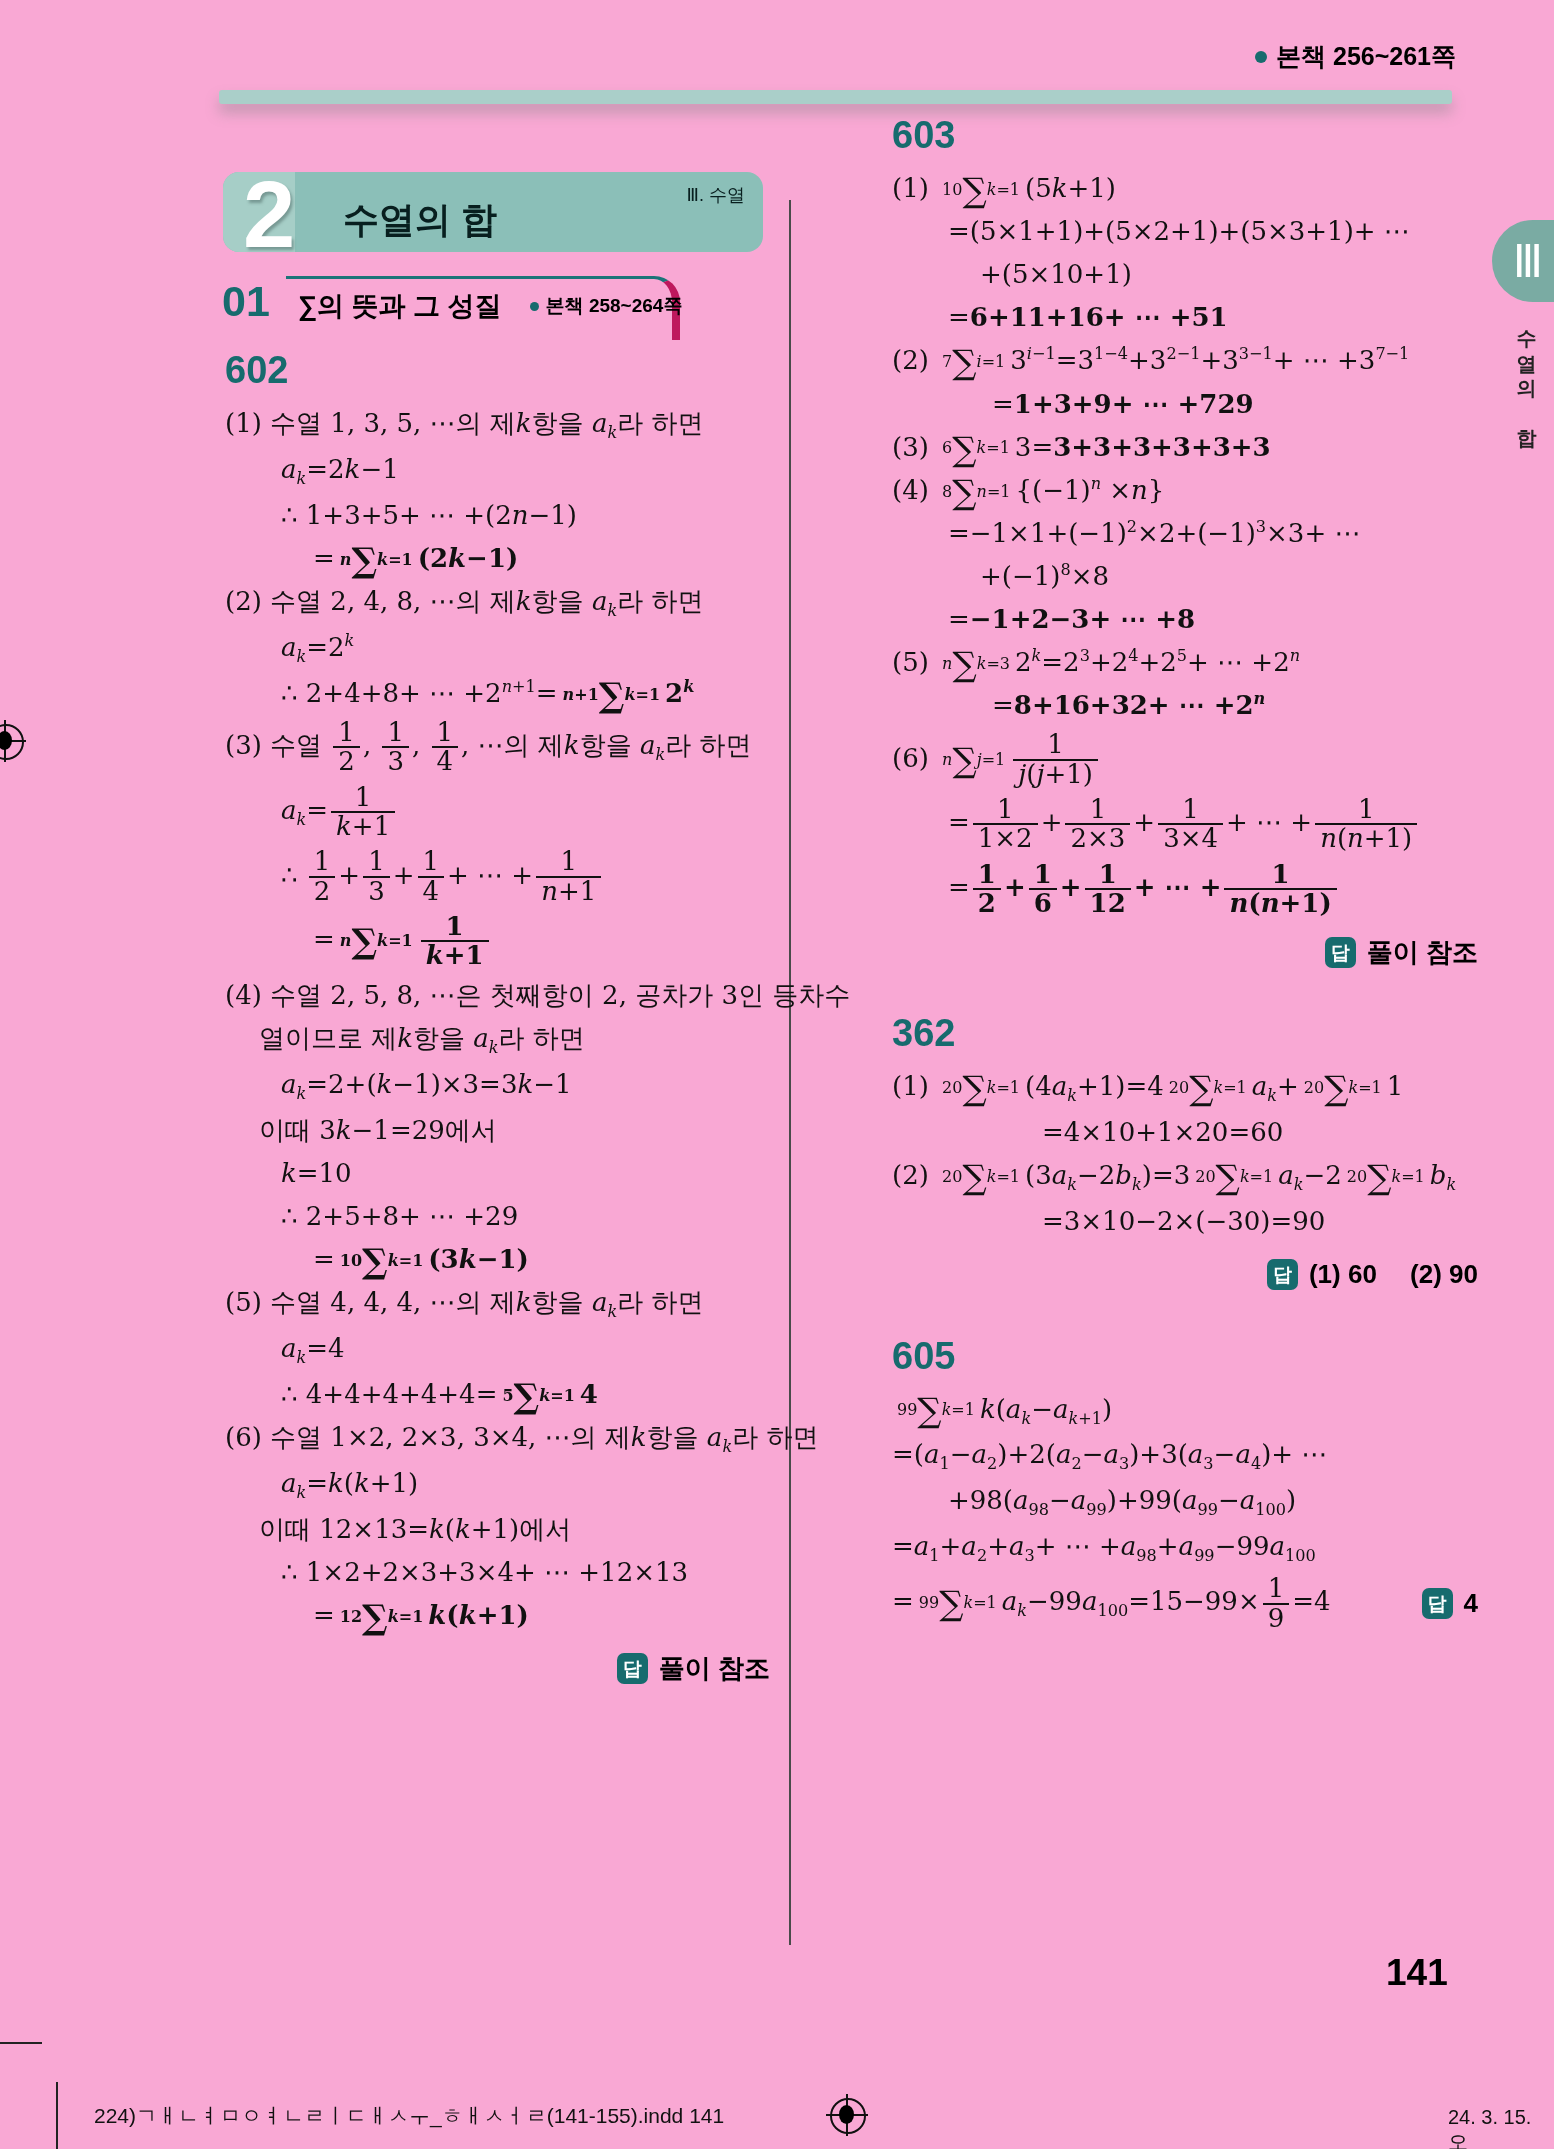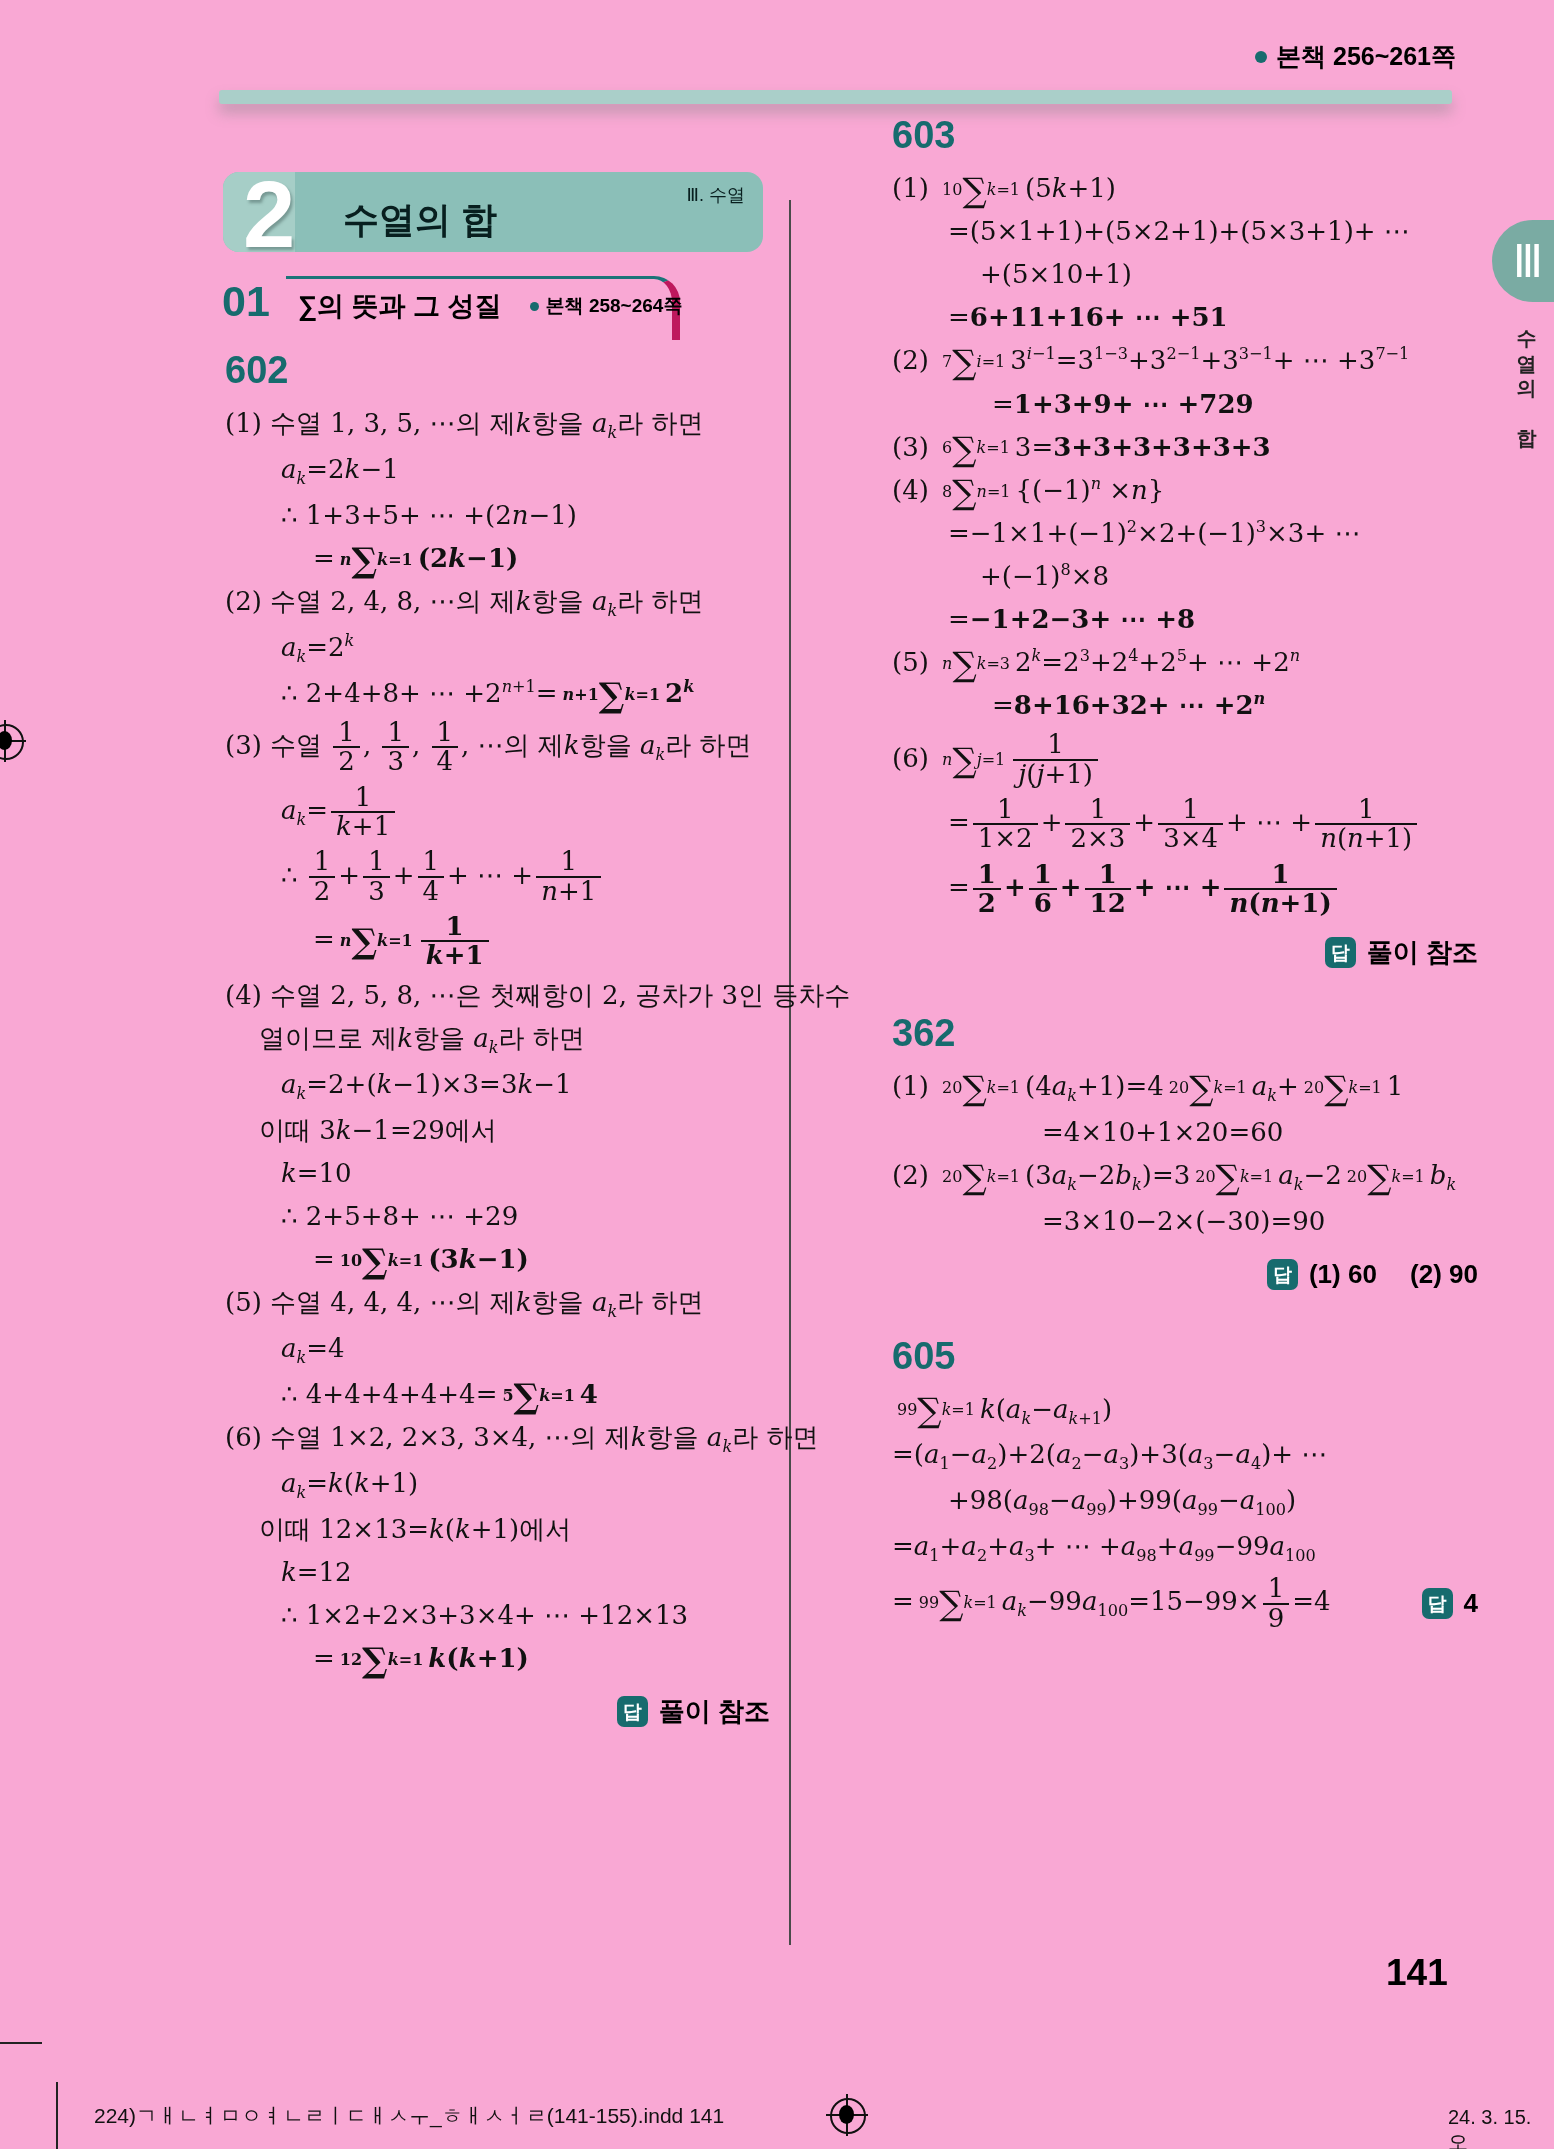--- a/index.html
+++ b/index.html
@@ -151,21 +151,20 @@
         <div class="ln t"><span class="lh">(5) 수열 4, 4, 4, ⋯의 제<i>k</i>항을 <i>a</i><sub><i>k</i></sub>라 하면</span></div>
         <div class="ln m1"><span class="lh"><i>a</i><sub><i>k</i></sub>=4</span></div>
         <div class="ln m1"><span class="lh">∴ 4+4+4+4+4=<b><span class="sm">
                 <span class="st">5</span>
                 <span class="sg">∑</span>
                 <span class="sb"><i>k</i>=1</span>
               </span>4</b></span></div>
         <div class="ln t"><span class="lh">(6) 수열 1×2, 2×3, 3×4, ⋯의 제<i>k</i>항을 <i>a</i><sub><i>k</i></sub>라 하면</span></div>
         <div class="ln m1"><span class="lh"><i>a</i><sub><i>k</i></sub>=<i>k</i>(<i>k</i>+1)</span></div>
         <div class="ln t2"><span class="lh">이때 12×13=<i>k</i>(<i>k</i>+1)에서</span></div>
-        <div class="ln m1"><span class="lh"><i>k</i>=12</span></div>
         <div class="ln m1"><span class="lh">∴ 1×2+2×3+3×4+ ⋯ +12×13</span></div>
         <div class="ln m2"><span class="lh">=<b><span class="sm">
                 <span class="st">12</span>
                 <span class="sg">∑</span>
                 <span class="sb"><i>k</i>=1</span>
               </span><i>k</i>(<i>k</i>+1)</b></span></div>
         <div class="ln ansrow">
           <span class="ansr">
             <span class="abadge">답</span>
             <span class="atext">풀이 참조</span>
@@ -182,21 +181,21 @@
               <span class="sg">∑</span>
               <span class="sb"><i>k</i>=1</span>
             </span>(5<i>k</i>+1)</span></div>
         <div class="ln m1"><span class="lh">=(5×1+1)+(5×2+1)+(5×3+1)+ ⋯</span></div>
         <div class="ln m2"><span class="lh">+(5×10+1)</span></div>
         <div class="ln m1"><span class="lh">=<b>6+11+16+ ⋯ +51</b></span></div>
         <div class="ln t"><span class="lh">(2) <span class="sm">
               <span class="st">7</span>
               <span class="sg">∑</span>
               <span class="sb"><i>i</i>=1</span>
-            </span>3<sup><i>i</i>−1</sup>=3<sup>1−3</sup>+3<sup>2−1</sup>+3<sup>3−1</sup>+ ⋯ +3<sup>7−1</sup></span></div>
+            </span>3<sup><i>i</i>−1</sup>=3<sup>1−4</sup>+3<sup>2−1</sup>+3<sup>3−1</sup>+ ⋯ +3<sup>7−1</sup></span></div>
         <div class="ln m3"><span class="lh">=<b>1+3+9+ ⋯ +729</b></span></div>
         <div class="ln t"><span class="lh">(3) <span class="sm">
               <span class="st">6</span>
               <span class="sg">∑</span>
               <span class="sb"><i>k</i>=1</span>
             </span>3=<b>3+3+3+3+3+3</b></span></div>
         <div class="ln t"><span class="lh">(4) <span class="sm">
               <span class="st">8</span>
               <span class="sg">∑</span>
               <span class="sb"><i>n</i>=1</span>

